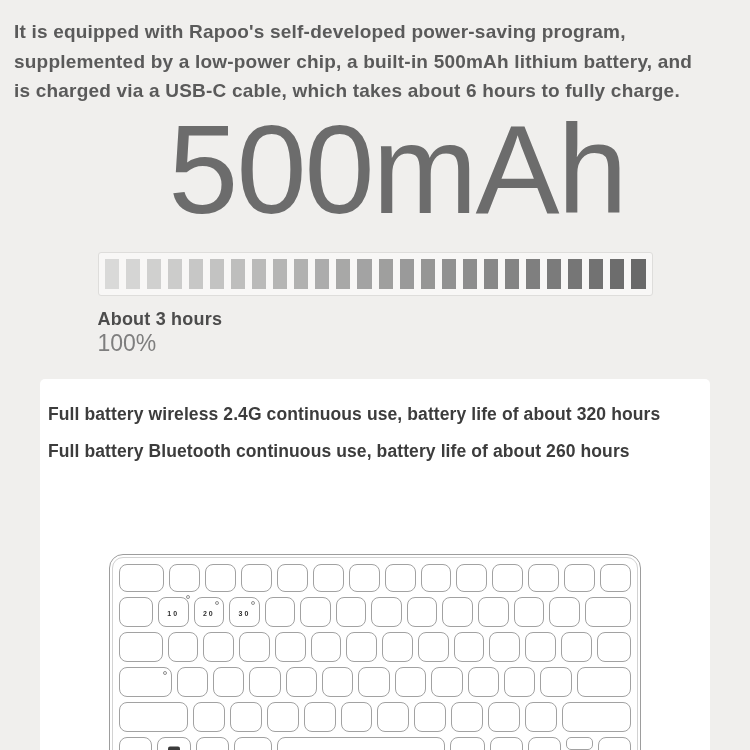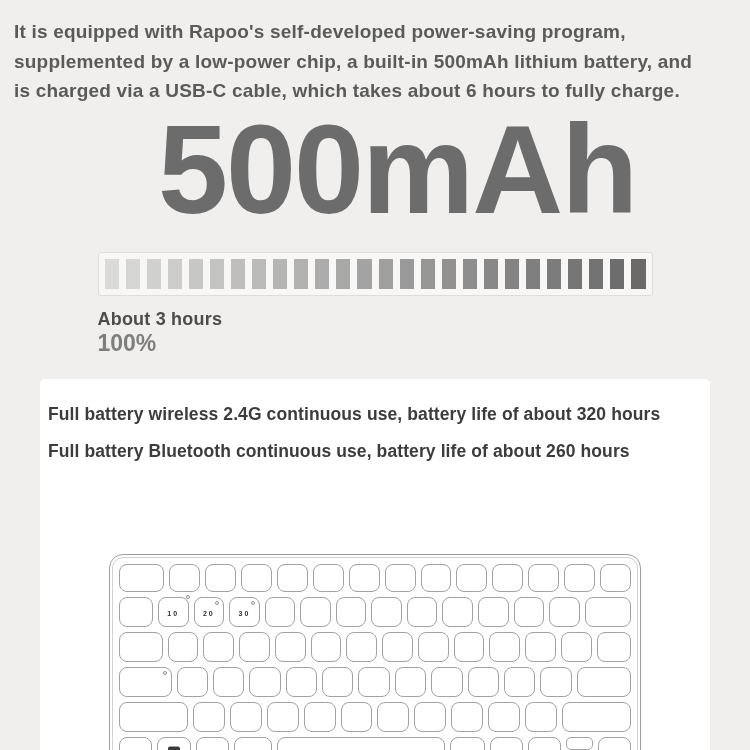--- a/index.html
+++ b/index.html
@@ -13,35 +13,35 @@
     background:var(--page-bg);
     font-family:"Liberation Sans", sans-serif;
   }
   .intro{padding:17px 14px 0 14px;}
   .intro-line{
     font-size:19px;line-height:29.5px;font-weight:600;
     color:var(--intro-text);letter-spacing:.2px;
   }
   .capacity{
     margin-top:2px;text-align:center;
-    font-size:126px;line-height:.98;font-weight:700;
+    font-size:126px;line-height:.98;font-weight:400;
     color:var(--capacity-text);letter-spacing:-2px;padding-left:44px;
   }
   .charge-bar{
     width:555px;height:44px;margin:21px auto 0 auto;
     background:var(--bar-bg);border:1px solid var(--bar-border);border-radius:3px;
     display:flex;gap:7px;padding:6px 6px;
   }
   .seg{flex:1 1 0;}
   .charge-labels{
     width:555px;margin:13px auto 0 auto;
     display:flex;justify-content:space-between;align-items:baseline;flex-direction:column;
   }
   .charge-time{font-size:18px;font-weight:600;color:var(--label-dark);letter-spacing:.2px;}
-  .charge-percent{font-size:23px;font-weight:700;color:var(--percent);}
+  .charge-percent{font-size:23px;font-weight:400;color:var(--percent);}
   .usage-card{
     width:670px;height:400px;margin:22px auto 0 auto;
     background:var(--card-bg);border-radius:5px;
     padding:25px 8px 0 8px;
   }
   .usage-line{
     font-size:17.5px;line-height:21px;font-weight:600;
     color:var(--card-text);letter-spacing:.1px;
   }
   .usage-line + .usage-line{margin-top:16px;}

